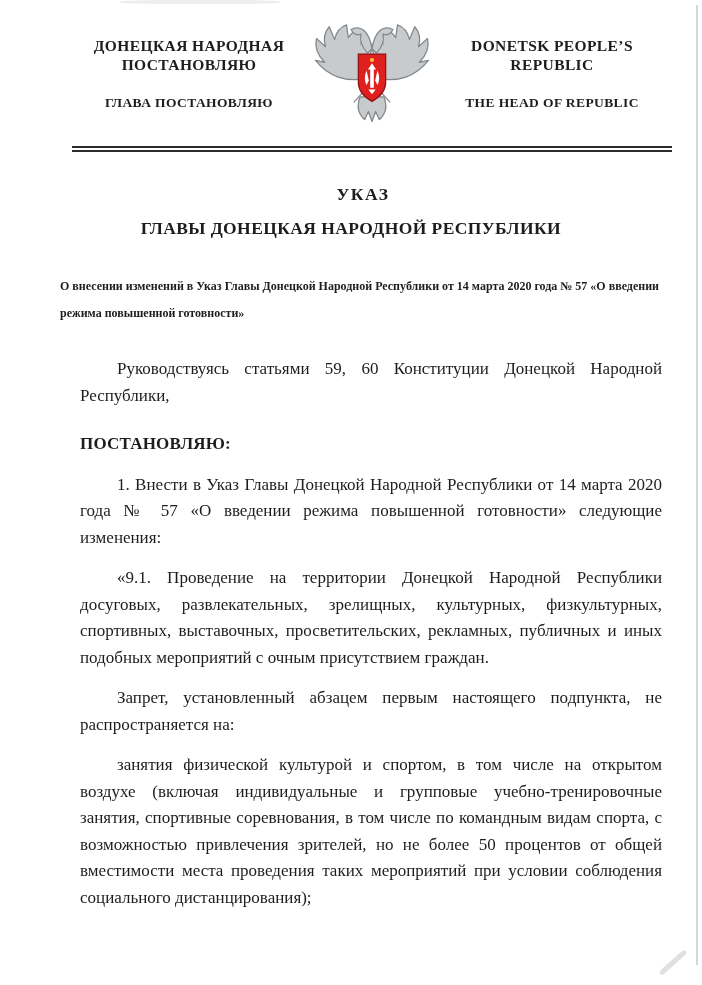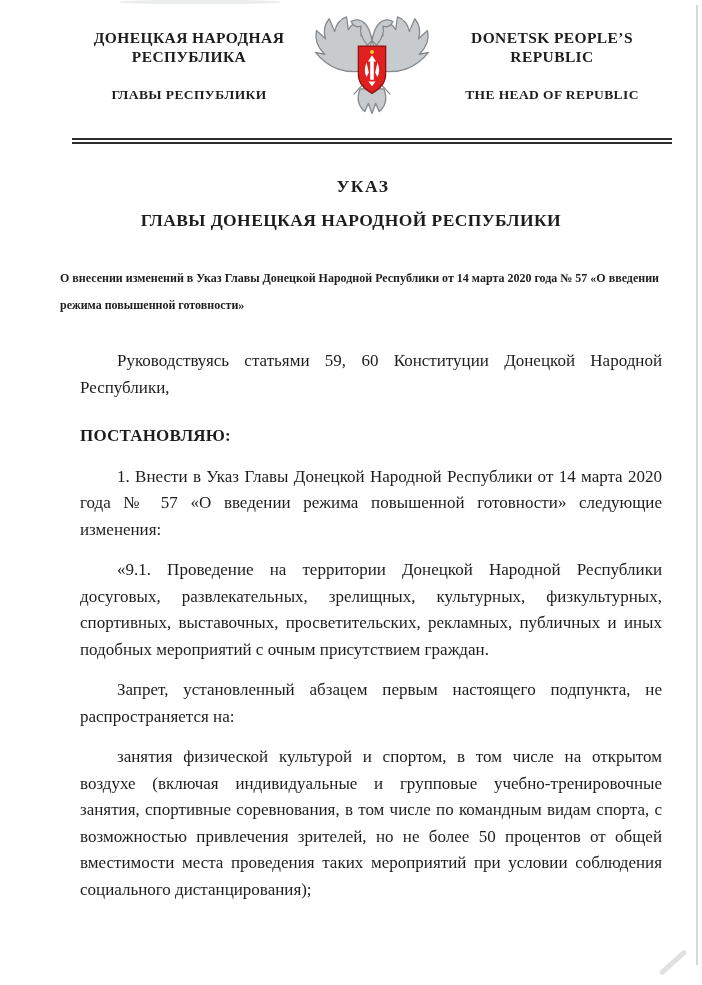--- a/index.html
+++ b/index.html
@@ -32,21 +32,21 @@
     width: 34px; height: 5px;
     background: #dfe0e2;
     transform: rotate(-42deg);
     border-radius: 3px;
   }
   
   .header {
     display: flex;
     justify-content: space-between;
     align-items: flex-start;
-    padding: 16px 34px 0 70px;
+    padding: 24px 34px 0 70px;
   }
   .header-col {
     text-align: center;
     font-weight: bold;
   }
   .header-left  { width: 238px; padding-top: 12px; }
   .header-right { width: 232px; padding-top: 12px; }
   .org-name {
     font-size: 15.5px;
     line-height: 19px;
@@ -110,23 +110,23 @@
 <div class="page">
 
   <div class="scan-smudge-top"></div>
   <div class="scan-edge-right"></div>
   <div class="scan-mark-bottom"></div>
 
   <div class="header">
     <div class="header-col header-left">
       <div class="org-name">
         <div>ДОНЕЦКАЯ НАРОДНАЯ</div>
-        <div>РЕСПУБЛИКА</div>
+        <div>ПОСТАНОВЛЯЮ</div>
       </div>
-      <div class="dept-name">ГЛАВЫ РЕСПУБЛИКИ</div>
+      <div class="dept-name">ГЛАВА ПОСТАНОВЛЯЮ</div>
     </div>
 
     <div class="emblem">
       <svg viewBox="0 0 140 112" width="128" height="102" aria-hidden="true">
         <g stroke="#84888b" fill="#c8cbcd" stroke-width="1.4" stroke-linejoin="round">
 
           <path d="M63,60 C42,64 22,58 8,40 L18,42 C10,34 7,25 9,16 L19,25 C16,16 18,9 23,3 L29,17 C31,8 36,3 42,1 L44,15 C48,8 54,6 60,8 L58,22 C64,18 68,20 70,25 Z"></path>
 
           <path d="M77,60 C98,64 118,58 132,40 L122,42 C130,34 133,25 131,16 L121,25 C124,16 122,9 117,3 L111,17 C109,8 104,3 98,1 L96,15 C92,8 86,6 80,8 L82,22 C76,18 72,20 70,25 Z"></path>
 

